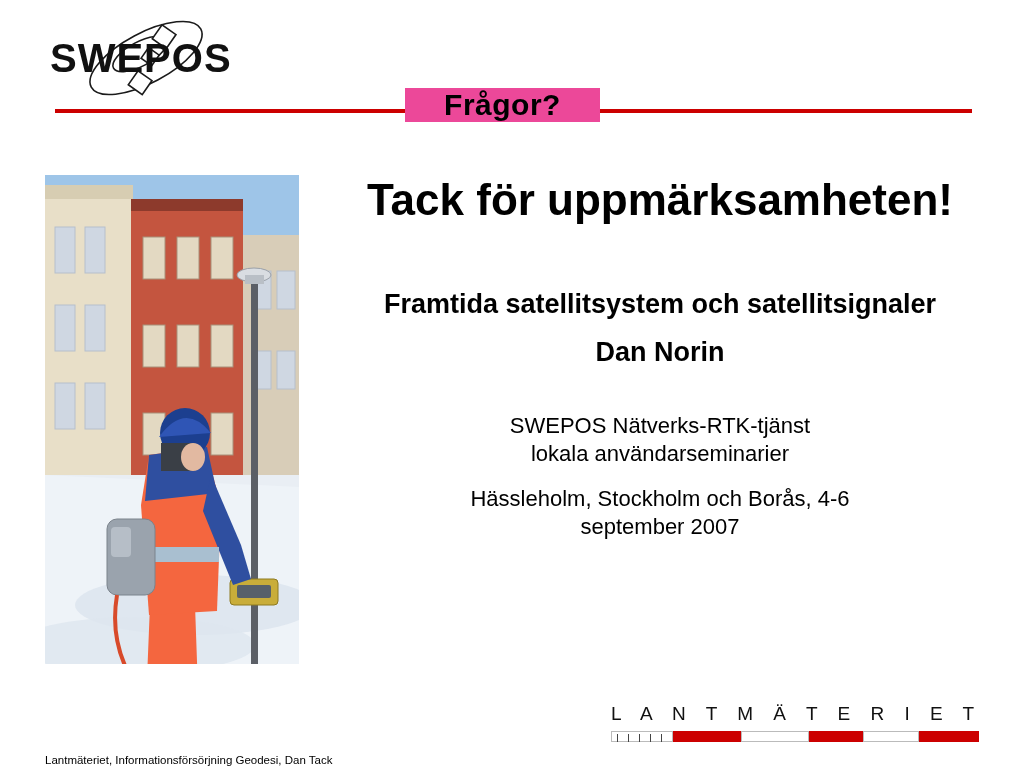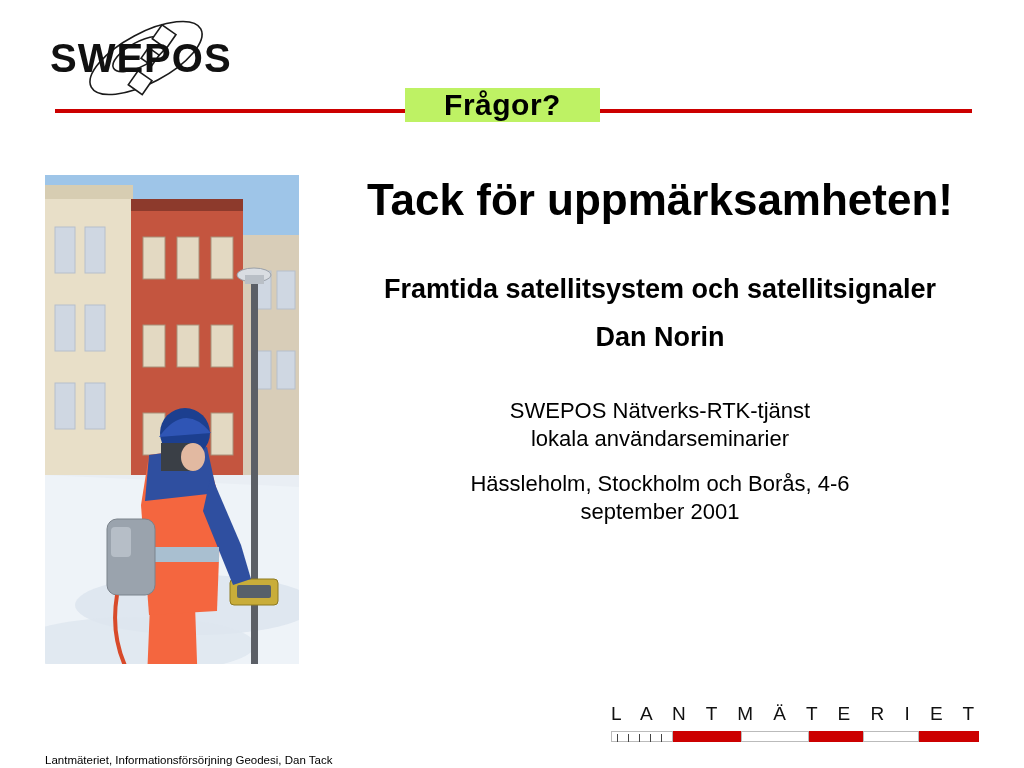--- a/index.html
+++ b/index.html
@@ -51,21 +51,21 @@
   }
   .slide-title {
     position: absolute;
     left: 405px;
     top: 88px;
     width: 195px;
     text-align: center;
     font-size: 30px;
     font-weight: bold;
     letter-spacing: 0.5px;
-    background: #bef264;
+    background: #ec4899;
   }
 
   
   .photo {
     position: absolute;
     left: 45px;
     top: 175px;
     width: 254px;
     height: 489px;
     overflow: hidden;
@@ -85,21 +85,21 @@
     font-size: 44px;
     font-weight: bold;
     line-height: 1.12;
     margin: 0 0 6px 0;
   }
   .subhead {
     text-align: center;
     font-size: 27px;
     font-weight: bold;
     line-height: 1.22;
-    margin: 49px 0 0 0;
+    margin: 64px 0 0 0;
   }
   .presenter {
     text-align: center;
     font-size: 27px;
     font-weight: bold;
     margin: 16px 0 0 0;
   }
   .service {
     text-align: center;
     font-size: 22px;
@@ -274,21 +274,21 @@
 <div class="content">
   <div class="headline">Tack för uppmärksamheten!</div>
   <div class="subhead">Framtida satellitsystem och satellitsignaler</div>
   <div class="presenter">Dan Norin</div>
   <div class="service">
     <div>SWEPOS Nätverks-RTK-tjänst</div>
     <div>lokala användarseminarier</div>
   </div>
   <div class="places">
     <div>Hässleholm, Stockholm och Borås, 4-6</div>
-    <div>september 2001</div>
+    <div>september 2007</div>
   </div>
 </div>
 
 <div class="footer-note">Lantmäteriet, Informationsförsörjning Geodesi, Dan Tack</div>
 
 <div class="lm-brand">
   <div class="lm-word">L A N T M Ä T E R I E T</div>
   <div class="lm-bar">
     <div class="lm-seg" style="left:0;width:62px;background:#ffffff;border:1px solid #bbb;box-sizing:border-box;"></div>
     <div class="lm-ticks">

